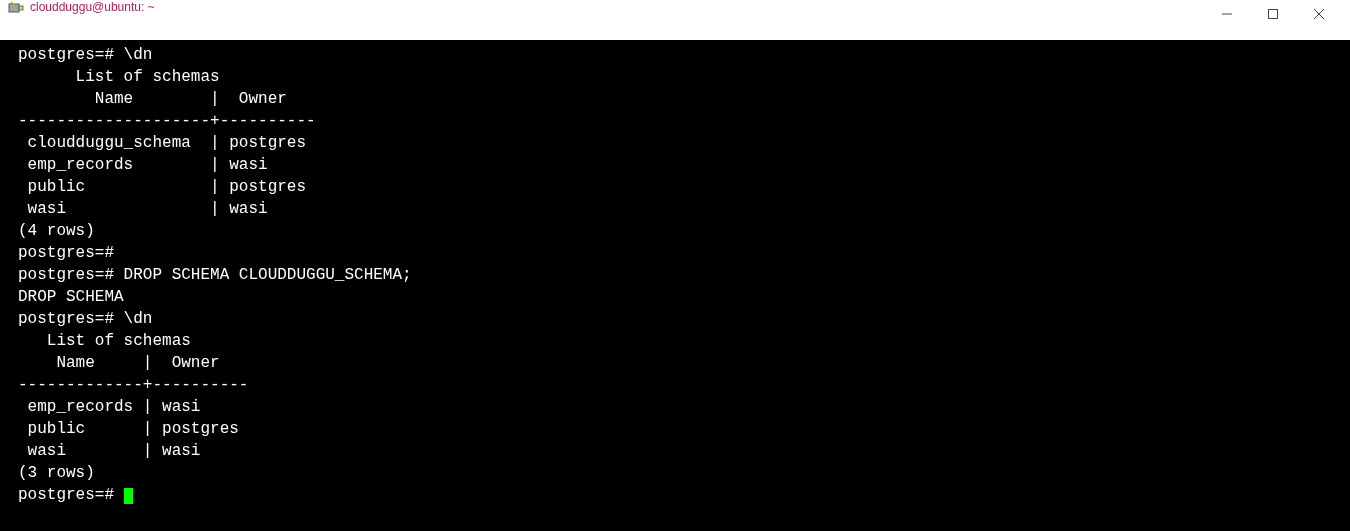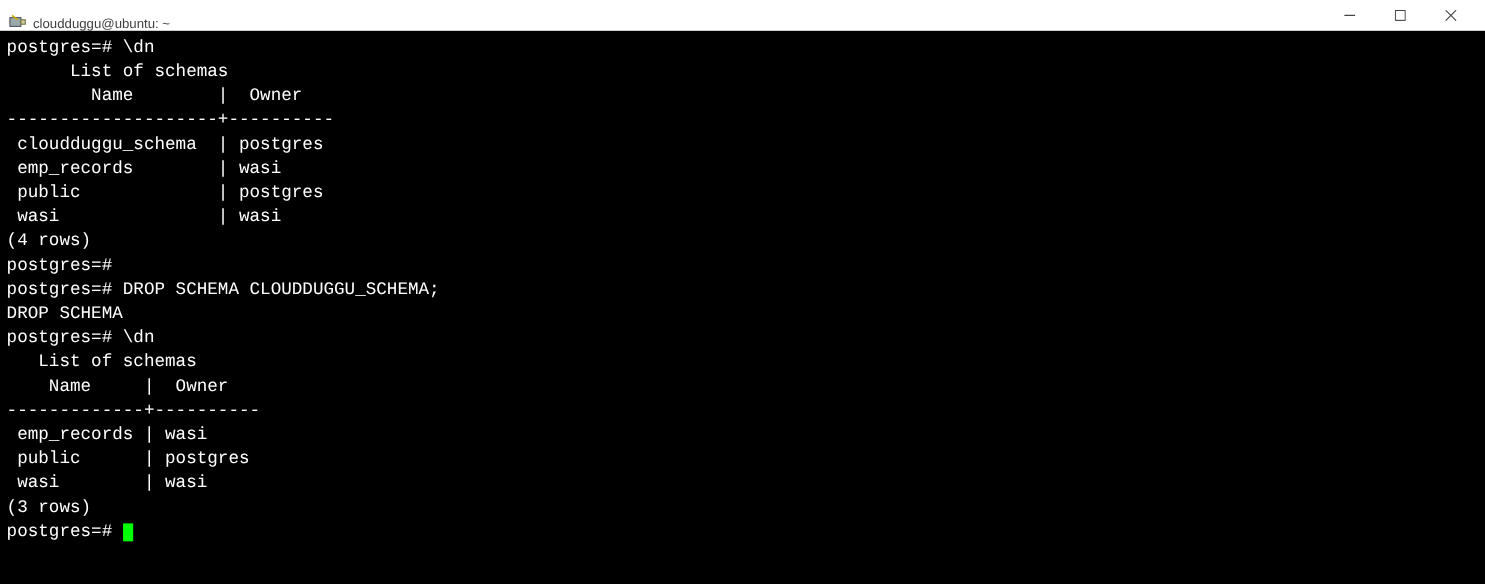--- a/index.html
+++ b/index.html
@@ -4,27 +4,27 @@
 <style>
   * { margin: 0; padding: 0; box-sizing: border-box; }
   body {
     width: 1350px;
     height: 531px;
     background: #ffffff;
     font-family: "Segoe UI", Tahoma, sans-serif;
     overflow: hidden;
   }
   .titlebar {
-    height: 28px;
+    height: 40px;
     background: #ffffff;
     display: flex;
-    align-items: flex-end;
+    align-items: flex-start;
     padding: 0 8px;
     font-size: 12px;
-    color: #404040;
+    color: #be185d;
   }
   .titlebar .icon {
     width: 16px;
     height: 16px;
     margin-right: 6px;
     display: flex;
     align-items: center;
     justify-content: center;
   }
   .titlebar .title { flex: 0 0 auto; }
@@ -51,21 +51,21 @@
     overflow: hidden;
   }
   .cursor {
     display: inline-block;
     width: 9px;
     height: 16px;
     background: #00ff00;
     vertical-align: text-bottom;
     border: 1px solid #00ff00;
   }
-  .prompt-line { display: block; }
+  .prompt-line { display: block; margin-left: 12px; }
 </style>
 </head>
 <body>
 
 <div class="titlebar">
   <span class="icon">
     <svg width="16" height="16" viewBox="0 0 16 16">
       <rect x="1" y="4" width="10" height="8" fill="#9aa" stroke="#556" stroke-width="1"></rect>
       <rect x="11" y="6" width="4" height="4" fill="#cc9" stroke="#774" stroke-width="1"></rect>
       <line x1="3" y1="2" x2="8" y2="6" stroke="#ccaa00" stroke-width="1.5"></line>

